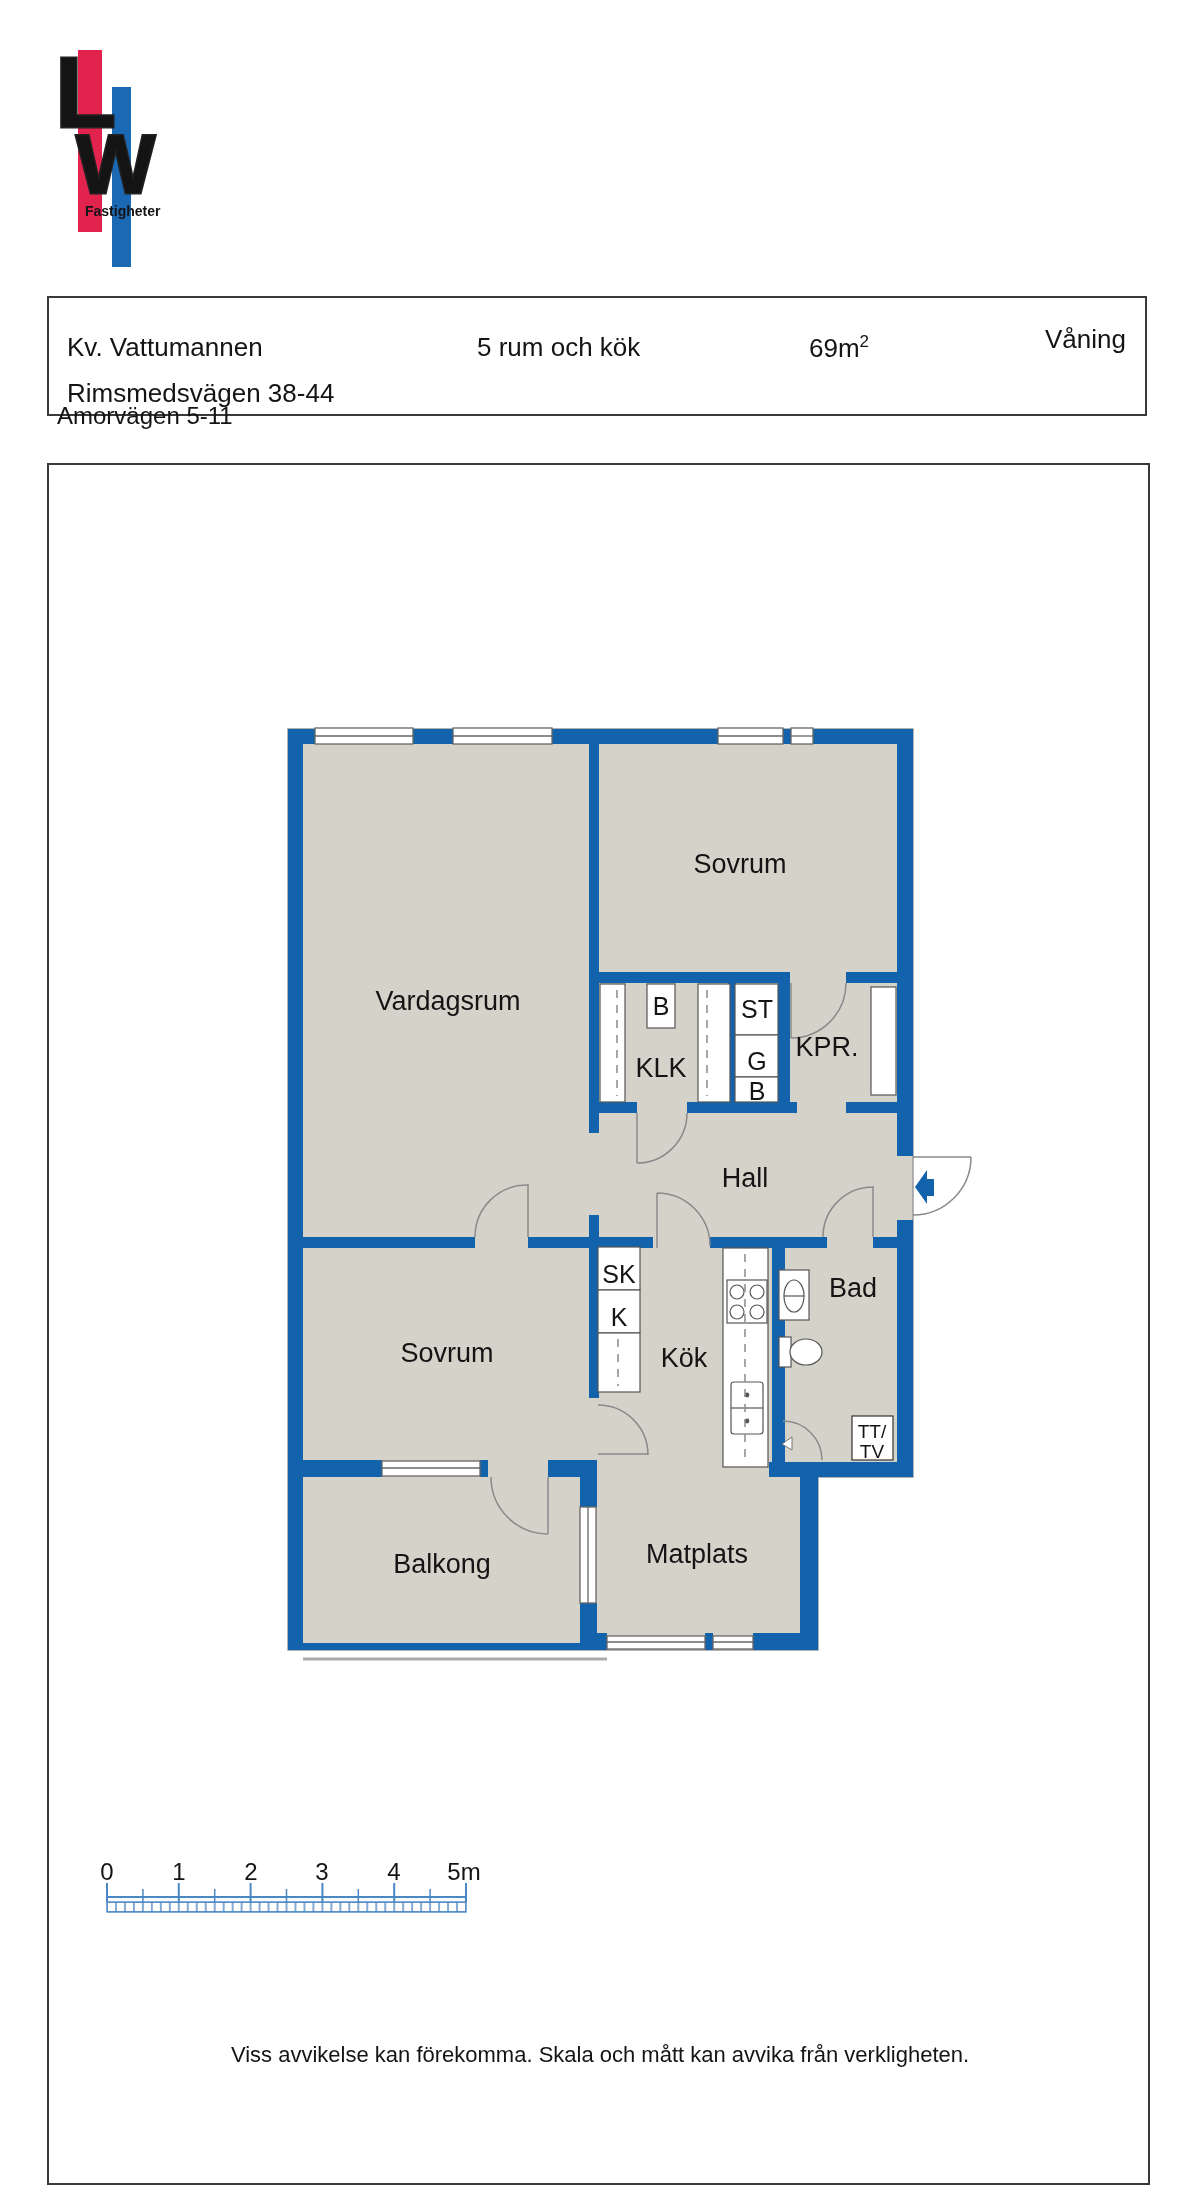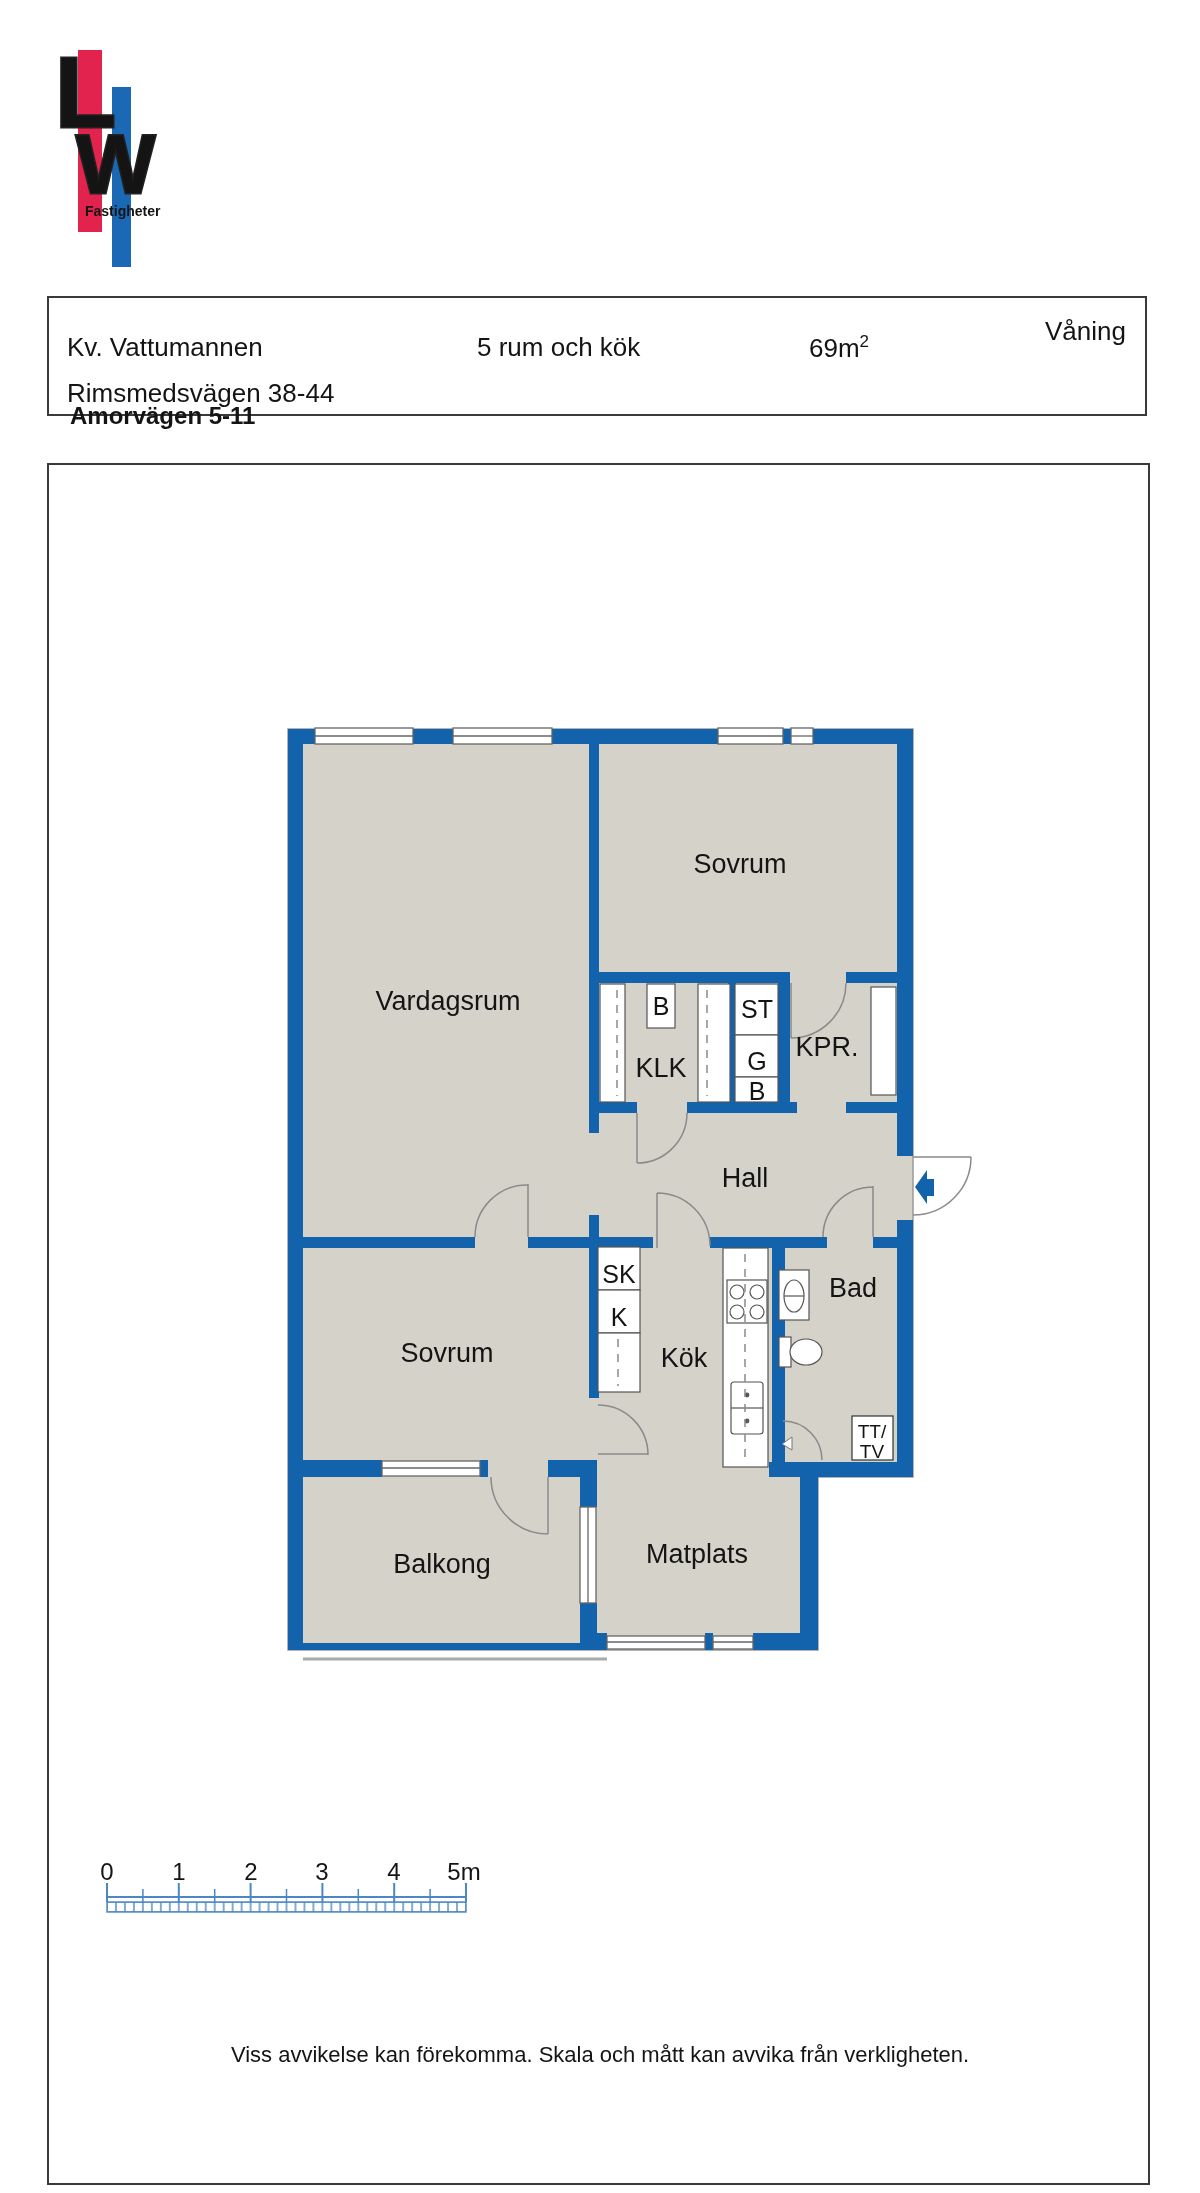--- a/index.html
+++ b/index.html
@@ -26,24 +26,24 @@
   <rect x="78" y="50" width="24" height="182" fill="#e1234d"></rect>
   <rect x="112" y="87" width="19" height="180" fill="#1b69b5"></rect>
   <text x="55" y="127" font-size="100" font-weight="bold" fill="#ffffff" stroke="#222222" stroke-width="3" paint-order="stroke fill">L</text>
   <text x="76" y="193" font-size="84" font-weight="bold" fill="#ffffff" stroke="#222222" stroke-width="3" paint-order="stroke fill">W</text>
   <text x="85" y="216" font-size="14" font-weight="bold" fill="#8e8e8e">Fastigheter</text>
 </svg>
 
 <div id="header-box" class="abs">
   <span class="h-item" style="left:18px;top:34px;">Kv. Vattumannen</span>
   <span class="h-item" style="left:18px;top:80px;">Rimsmedsvägen 38-44</span>
-  <span class="h-item h-sub" style="left:21px;top:104px;font-weight:bold;">Amorvägen 5-11</span>
+  <span class="h-item h-sub" style="left:8px;top:104px;">Amorvägen 5-11</span>
   <span class="h-item" style="left:428px;top:34px;">5 rum och kök</span>
   <span class="h-item" style="left:760px;top:34px;"><span>69m</span><sup>2</sup></span>
-  <span class="h-item" style="left:996px;top:18px;">Våning</span>
+  <span class="h-item" style="left:996px;top:26px;">Våning</span>
 </div>
 
 <div id="plan-box" class="abs"></div>
 
 <svg id="plan-svg" class="abs" width="1103" height="1722" viewBox="47 463 1103 1722">
   <defs>
     <pattern id="cells" x="107" y="1902" width="8.975" height="10" patternUnits="userSpaceOnUse">
       <rect x="0" y="0" width="8.975" height="10" fill="none" stroke="#4b87c2" stroke-width="1.4"></rect>
     </pattern>
   </defs>

